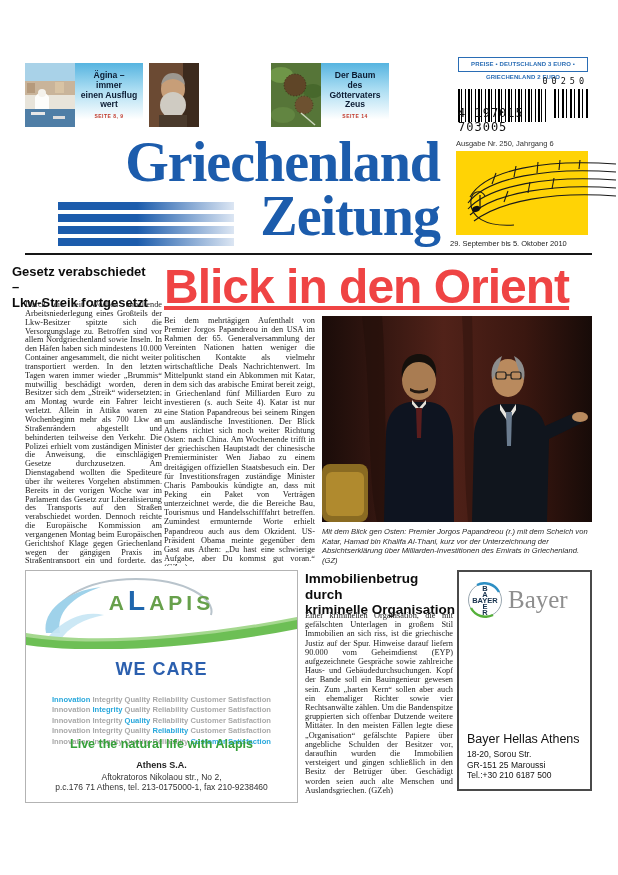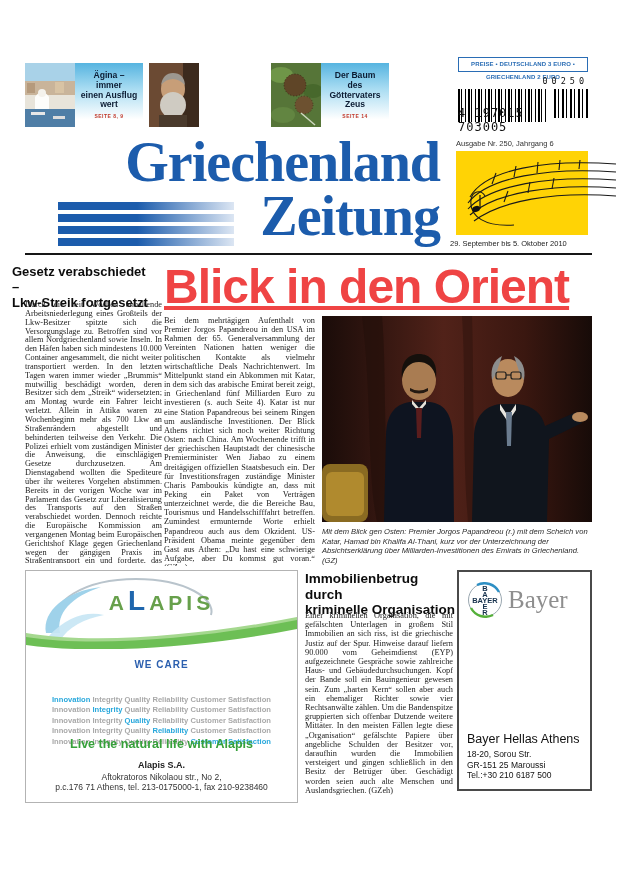--- a/index.html
+++ b/index.html
@@ -55,21 +55,21 @@
   .crime-headline{left:305px;top:571px;width:152px;font-weight:bold;font-size:13.5px;line-height:1.15;color:#0c0c0c;}
   .crime-body{left:305px;top:611px;width:148px;height:186px;font-size:8.3px;line-height:9.2px;}
 
   
   .alapis-box{left:25px;top:570px;width:271px;height:231px;border:1px solid #b3b3b3;background:#fff;overflow:hidden;}
   .alapis-logo-art{position:absolute;left:0;top:0;width:271px;height:78px;}
   .alapis-wordmark{position:absolute;left:0;top:14px;width:100%;text-align:center;letter-spacing:4px;font-weight:bold;}
   .alapis-wordmark .g{font-size:21px;color:#67a04b;}
   .alapis-wordmark .b{font-size:28px;color:#1f66ad;}
   .we-care{position:absolute;left:0;top:88px;width:100%;text-align:center;font-weight:bold;
-      font-size:10px;letter-spacing:1px;color:#2b5fae;}
+      font-size:18px;letter-spacing:1px;color:#2b5fae;}
   .av-lines{position:absolute;left:0;top:108px;width:100%;text-align:center;margin-top:16px;}
   .av-line{font-weight:bold;font-size:7.6px;line-height:10.4px;color:#a9a9a9;white-space:nowrap;}
   .av-line .hl{color:#29a8dc;}
   .alapis-tagline{position:absolute;left:0;top:166px;width:100%;text-align:center;font-weight:bold;
       font-size:12.5px;color:#36a03a;}
   .alapis-name{position:absolute;left:0;top:189px;width:100%;text-align:center;font-weight:bold;font-size:9px;color:#222;}
   .alapis-a1{position:absolute;left:0;top:201px;width:100%;text-align:center;font-size:8.5px;color:#333;}
   .alapis-a2{position:absolute;left:0;top:211px;width:100%;text-align:center;font-size:8.5px;color:#333;}
 
   
@@ -246,21 +246,21 @@
     <div class="alapis-wordmark"><span class="g">A</span><span class="b">L</span><span class="g">APIS</span></div>
     <div class="we-care">WE CARE</div>
     <div class="av-lines">
         <div class="av-line"><span class="hl">Innovation</span> Integrity Quality Reliability Customer Satisfaction</div>
         <div class="av-line">Innovation <span class="hl">Integrity</span> Quality Reliability Customer Satisfaction</div>
         <div class="av-line">Innovation Integrity <span class="hl">Quality</span> Reliability Customer Satisfaction</div>
         <div class="av-line">Innovation Integrity Quality <span class="hl">Reliability</span> Customer Satisfaction</div>
         <div class="av-line">Innovation Integrity Quality Reliability <span class="hl">Customer Satisfaction</span></div>
       </div>
     <div class="alapis-tagline">Live the natural life with Alapis</div>
-    <div class="alapis-name">Alapis S.A.</div>
+    <div class="alapis-name">Athens S.A.</div>
     <div class="alapis-a1">Aftokratoros Nikolaou str., No 2,</div>
     <div class="alapis-a2">p.c.176 71 Athens, tel. 213-0175000-1, fax 210-9238460</div>
   </div>
 
   <div class="abs crime-headline">
     <span>Immobilienbetrug durch</span><br>
     <span>kriminelle Organisation</span>
   </div>
   <div class="abs serif-body crime-body">Einer kriminellen Organisation, die mit gefälschten Unterlagen in großem Stil Immobilien an sich riss, ist die griechische Justiz auf der Spur. Hinweise darauf liefern 90.000 vom Geheimdienst (EYP) aufgezeichnete Gespräche sowie zahlreiche Haus- und Gebäudedurchsuchungen. Kopf der Bande soll ein Bauingenieur gewesen sein. Zum „harten Kern“ sollen aber auch ein ehemaliger Richter sowie vier Rechtsanwälte zählen. Um die Bandenspitze gruppierten sich offenbar Dutzende weitere Mittäter. In den meisten Fällen legte diese „Organisation“ gefälschte Papiere über angebliche Schulden der Besitzer vor, daraufhin wurden die Immobilien versteigert und gingen schließlich in den Besitz der Betrüger über. Geschädigt worden seien auch alte Menschen und Auslandsgriechen. (GZeh)</div>
 

